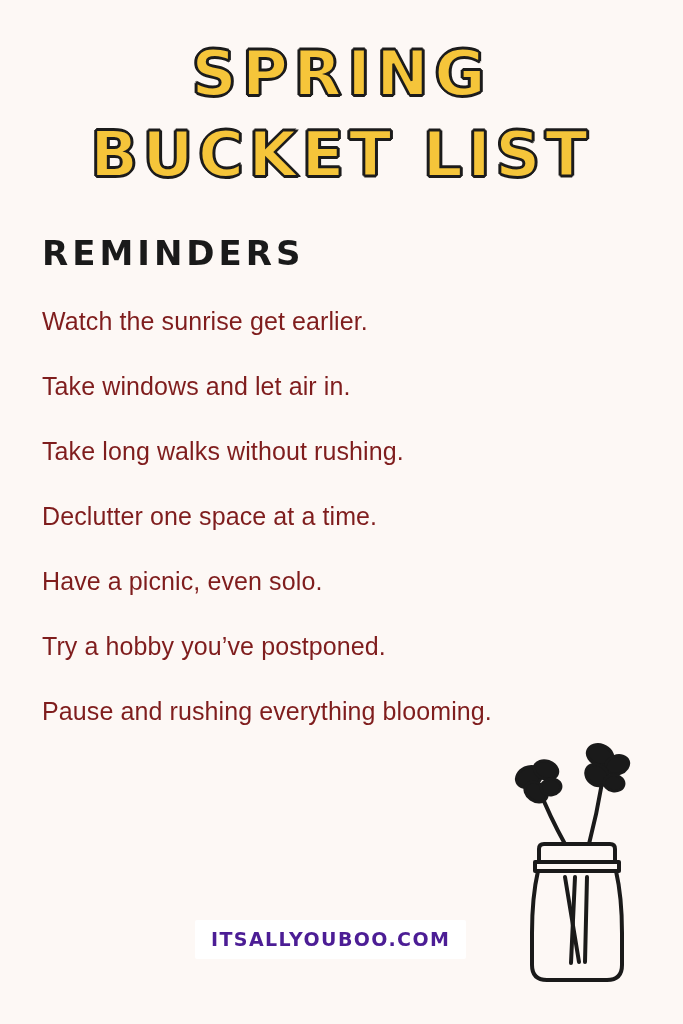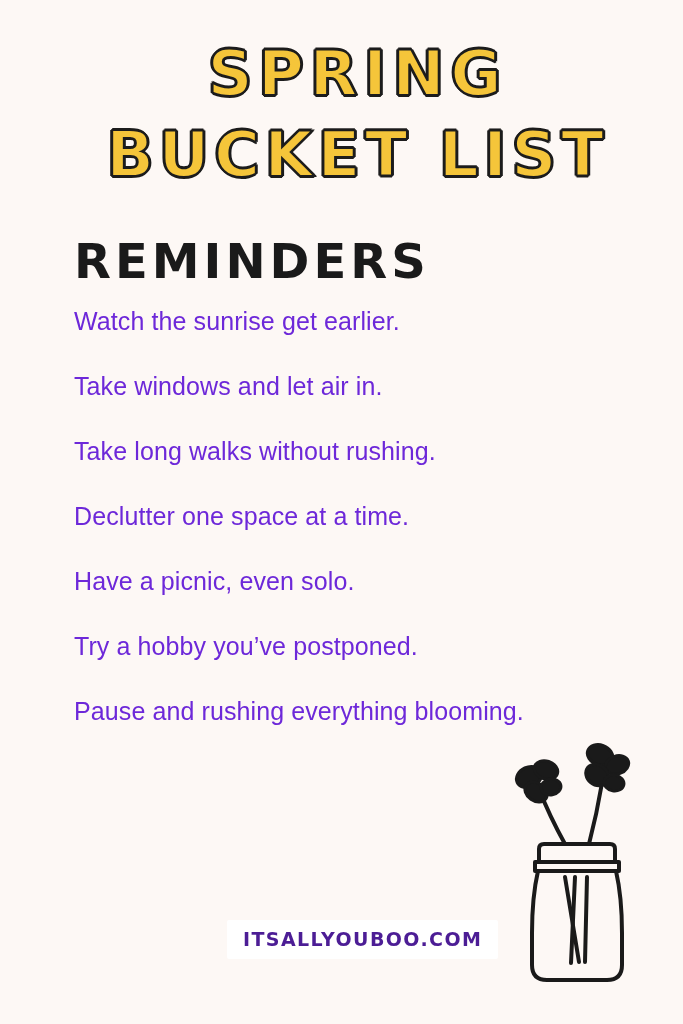--- a/index.html
+++ b/index.html
@@ -11,21 +11,20 @@
     height: 1024px;
     background: #fdf8f5;
     font-family: "Liberation Sans", sans-serif;
     overflow: hidden;
     position: relative;
   }
   .poster {
     position: absolute;
     inset: 0;
     background: #fdf8f5;
-    margin-left: 32px;
   }
 
   .title-block {
     position: absolute;
     top: 42px;
     left: 40px;
     right: 40px;
   }
   .title-line {
     font-family: "DejaVu Sans", sans-serif;
@@ -48,40 +47,40 @@
     letter-spacing: 5px;
     font-size: 62px;
   }
 
   .subtitle {
     position: absolute;
     top: 233px;
     left: 42px;
     font-family: "DejaVu Sans", sans-serif;
     font-weight: 700;
-    font-size: 48px;
+    font-size: 34px;
     letter-spacing: 4px;
     color: #1a1a1a;
     margin: 0;
   }
 
   .list {
     position: absolute;
     top: 305px;
     left: 42px;
     right: 42px;
     list-style: none;
     margin: 0;
     padding: 0;
   }
   .list li {
     font-family: "Liberation Sans", sans-serif;
     font-size: 25px;
     line-height: 1.32;
-    color: #6d28d9;
+    color: #7f1d1d;
     margin: 0 0 32px 0;
     letter-spacing: 0.1px;
     max-width: 560px;
   }
   .list li:last-child {
     margin-bottom: 0;
   }
 
   .footer {
     position: absolute;

